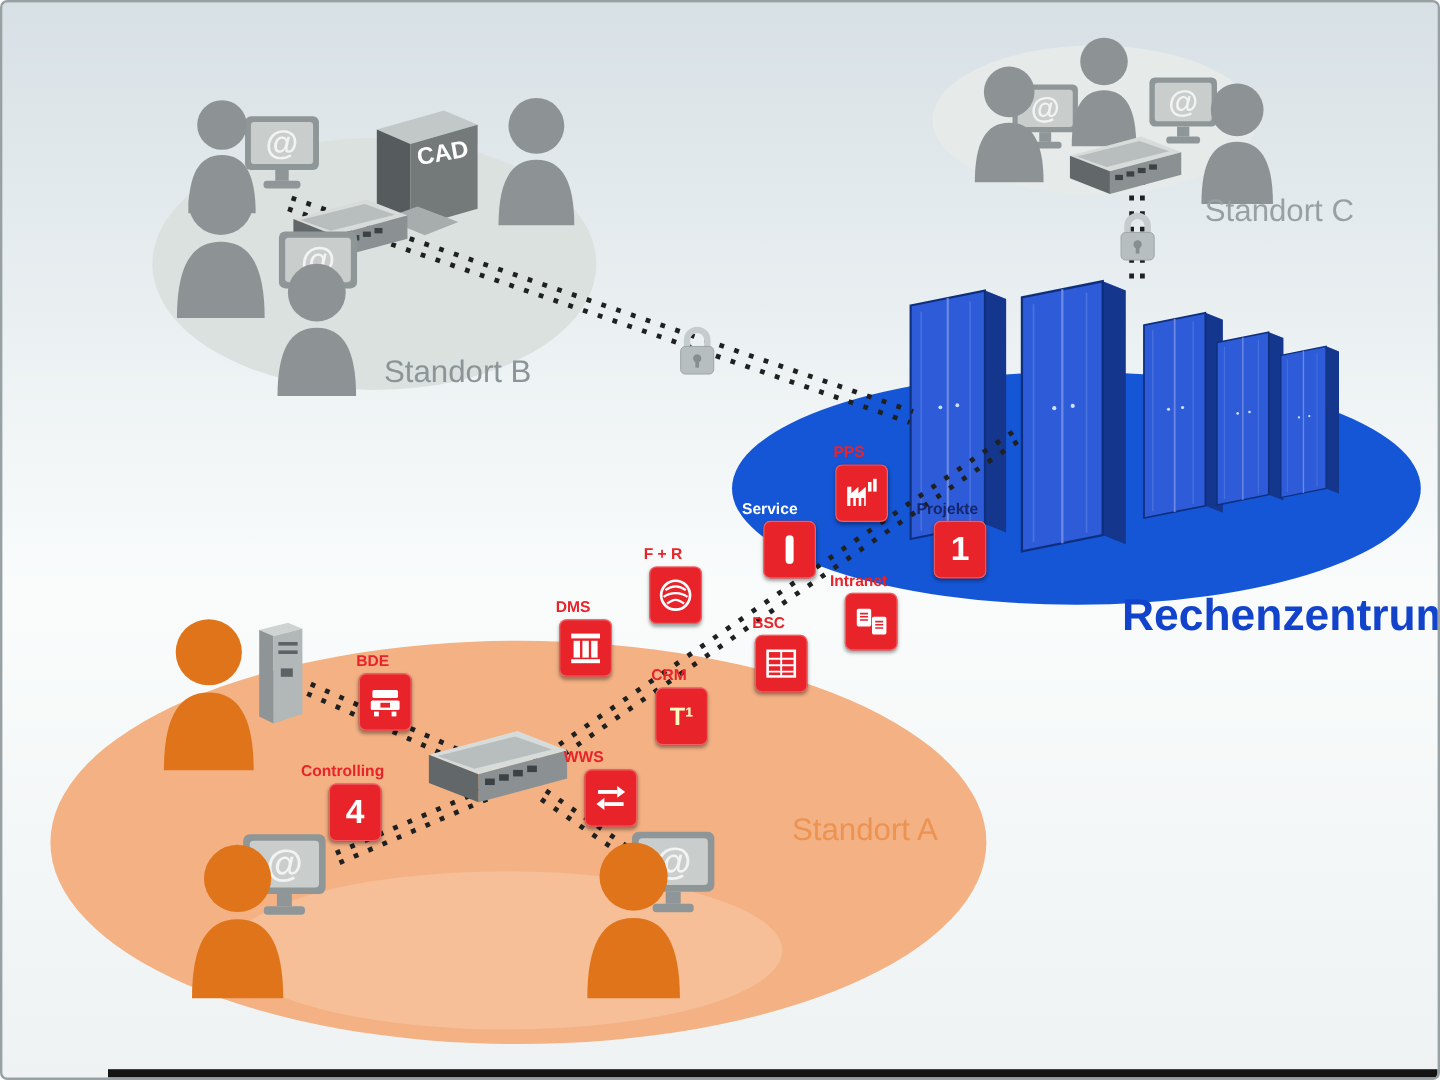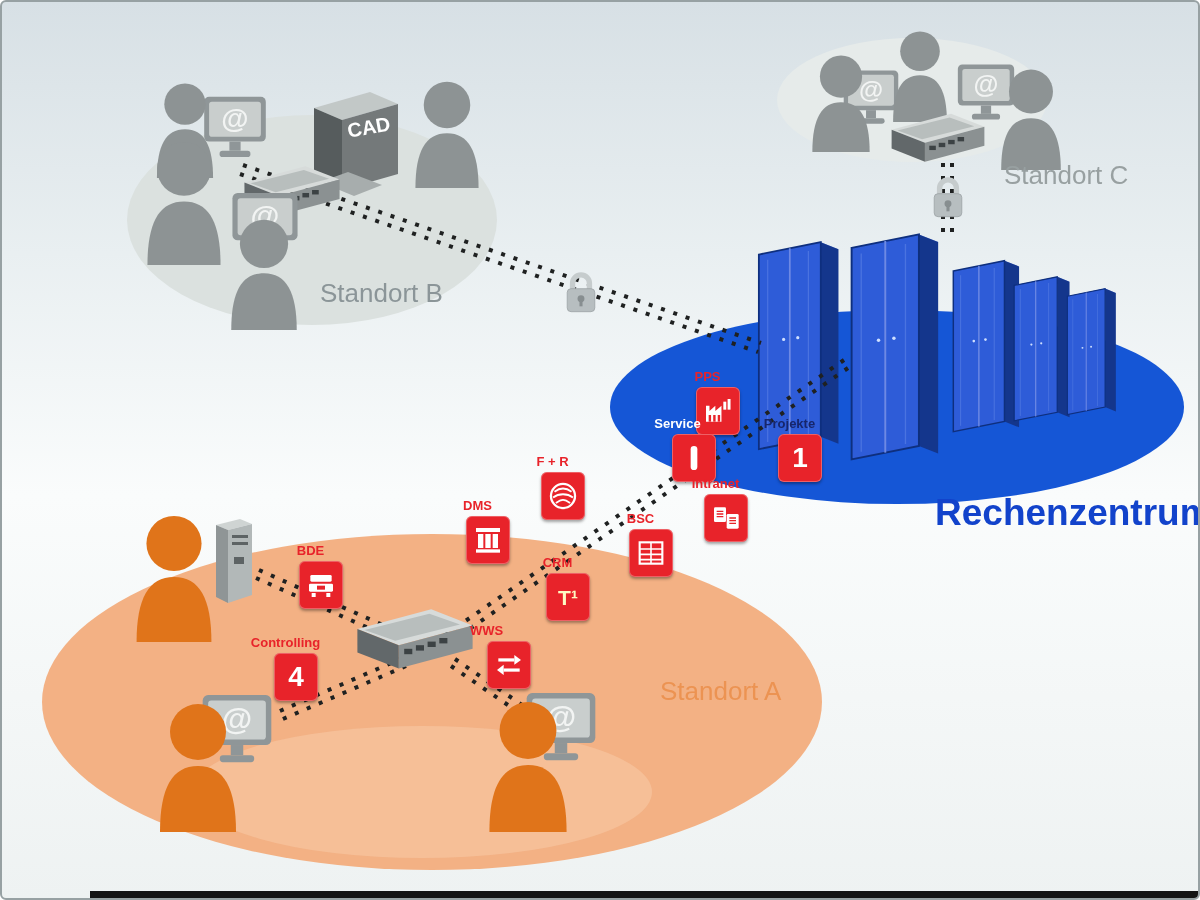--- a/index.html
+++ b/index.html
@@ -4,21 +4,21 @@
 <style>
   html,body{margin:0;padding:0;background:#ffffff;}
   .frame{
     position:relative;width:1200px;height:900px;box-sizing:border-box;
     border:2px solid #97a1a3;border-radius:6px;overflow:hidden;
     background:linear-gradient(180deg,#d7e0e5 0%,#e9eff1 28%,#fafcfc 55%,#eef2f2 100%);
     font-family:"Liberation Sans",sans-serif;
   }
   .scene{position:absolute;left:0;top:0;width:1200px;height:900px;}
   .region-label{position:absolute;white-space:nowrap;font-size:26px;font-weight:500;}
-  .lbl-b{left:318px;top:276px;color:#8b9598;}
+  .lbl-b{left:318px;top:292px;color:#8b9598;}
   .lbl-c{left:1002px;top:158px;color:#98a0a1;}
   .lbl-a{left:658px;top:674px;color:#ec9352;}
   .lbl-dc{left:933px;top:490px;color:#1243cb;font-weight:bold;font-size:37px;}
   .app{position:absolute;width:23px;}
   .app-box{
     position:relative;display:flex;align-items:center;justify-content:center;
     width:44px;height:48px;background:#e8232a;border-radius:6px;
     box-shadow:0 2px 3px rgba(0,0,0,.35), inset 0 0 0 1px rgba(255,255,255,.28);
   }
   .app-label{
@@ -172,21 +172,21 @@
         <rect x="19.2" y="3" width="2.2" height="8" fill="#ffffff"></rect>
         <g fill="#e8232a">
             <rect x="5" y="15" width="1.8" height="5"></rect>
             <rect x="8.4" y="15" width="1.8" height="5"></rect>
             <rect x="11.8" y="15" width="1.8" height="5"></rect>
           </g>
       </svg>
     </span>
   </div>
 
-  <div class="app" style="left:658px;top:432px;padding-left:12px;">
+  <div class="app" style="left:622px;top:432px;padding-left:12px;">
     <span class="app-label lbl-white">Service</span>
     <span class="app-box">
       <svg viewBox="0 0 24 24" width="32" height="32">
         <rect x="9.5" y="3" width="5" height="18" rx="2.5" fill="#ffffff"></rect>
       </svg>
     </span>
   </div>
 
   <div class="app" style="left:776px;top:432px;">
     <span class="app-label lbl-dark">Projekte</span>

